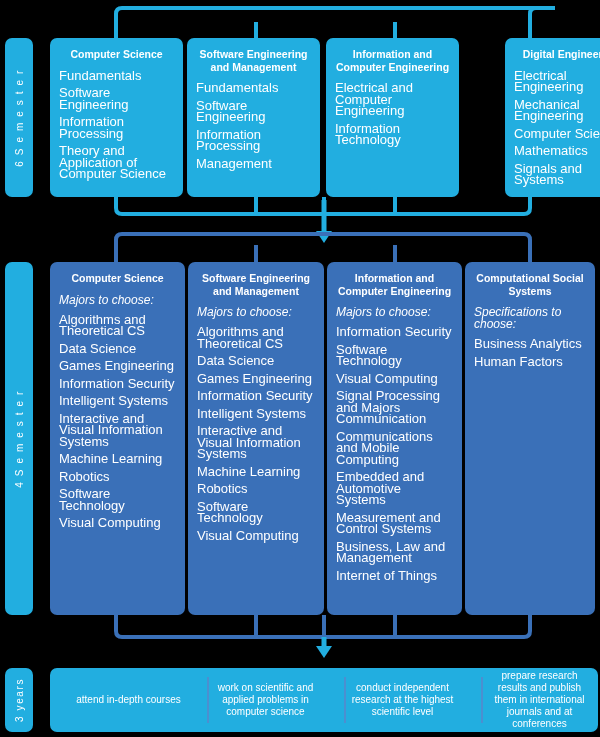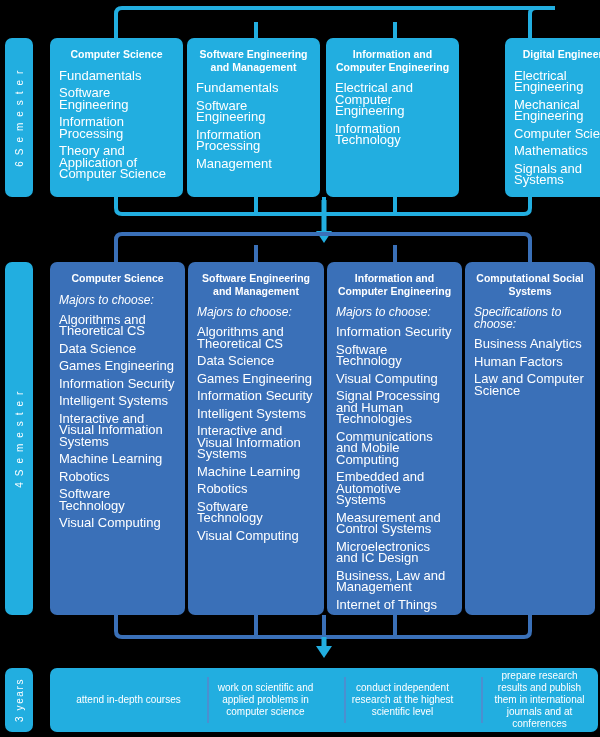--- a/index.html
+++ b/index.html
@@ -217,37 +217,35 @@
     </ul>
   </div>
 
   <div class="card mid" style="left:327px;top:262px;width:135px;height:353px;">
     <div class="card-title">Information and Computer Engineering</div>
     <div class="card-sub">Majors to choose:</div>
     <ul class="card-list">
       <li>Information Security</li>
       <li>Software Technology</li>
       <li>Visual Computing</li>
-      <li>Signal Processing and Human Technologies</li>
+      <li>Signal Processing and Majors Communication</li>
       <li>Communications and Mobile Computing</li>
       <li>Embedded and Automotive Systems</li>
       <li>Measurement and Control Systems</li>
-      <li>Microelectronics and IC Design</li>
       <li>Business, Law and Management</li>
       <li>Internet of Things</li>
     </ul>
   </div>
 
   <div class="card mid" style="left:465px;top:262px;width:130px;height:353px;">
     <div class="card-title">Computational Social Systems</div>
     <div class="card-sub">Specifications to choose:</div>
     <ul class="card-list">
       <li>Business Analytics</li>
       <li>Human Factors</li>
-      <li>Law and Computer Science</li>
     </ul>
   </div>
 
   <div class="side-tag" style="left:5px;top:668px;width:28px;height:64px;">
     <span class="vtext">3 years</span>
   </div>
 
   <div class="bottom-strip" style="left:50px;top:668px;width:548px;height:64px;">
     <div class="bottom-cell">attend in-depth courses</div>
     <div class="bottom-cell">work on scientific and applied problems in computer science</div>

